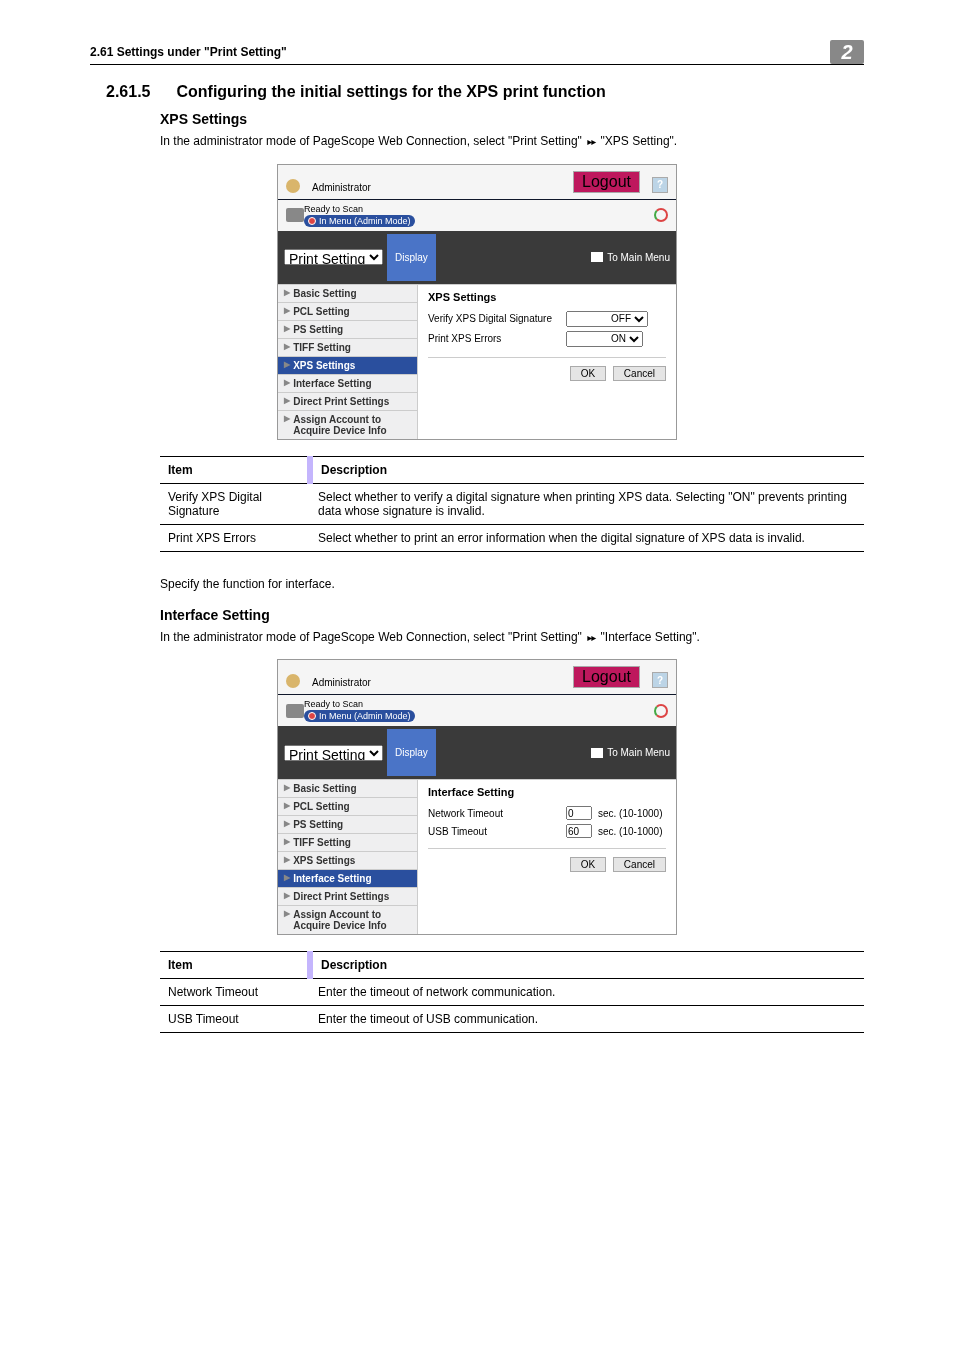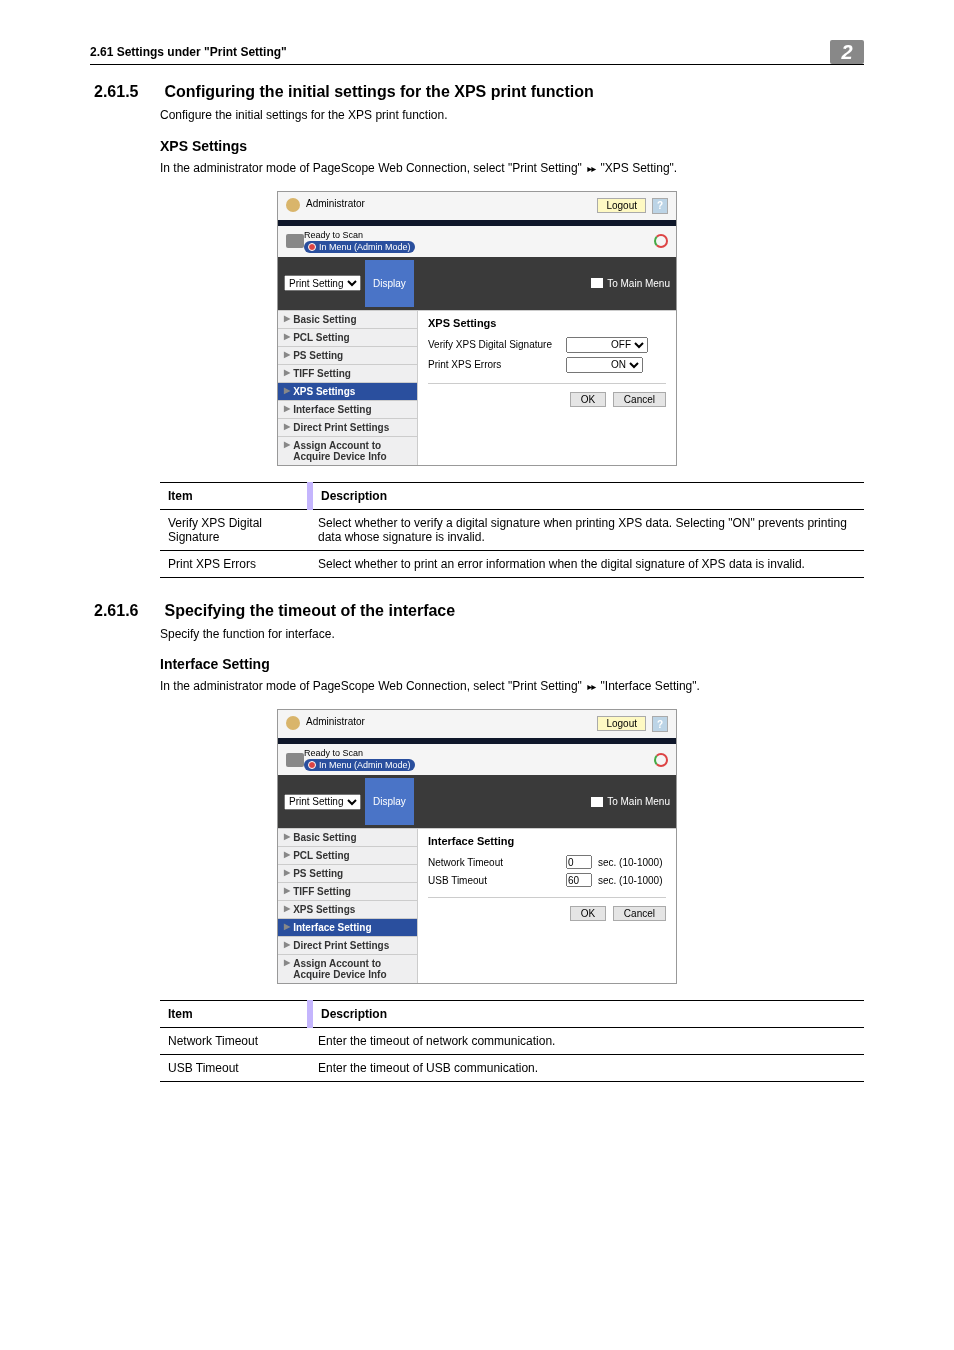--- a/index.html
+++ b/index.html
@@ -3,38 +3,38 @@
 <meta charset="utf-8">
 <style>
   * { box-sizing: border-box; margin: 0; padding: 0; }
   html, body { width: 954px; height: 1350px; background: #fff; font-family: Arial, Helvetica, sans-serif; color: #000; }
   .page { padding: 40px 90px 0 90px; position: relative; height: 100%; }
   .header-row { display: flex; align-items: center; border-bottom: 1px solid #000; margin-bottom: 18px; }
   .header-left { font-size: 12px; font-weight: bold; padding: 4px 0; }
   .header-right { margin-left: auto; width: 34px; height: 24px; background: #888; color: #fff; display:flex; align-items:center; justify-content:center; font-style: italic; font-weight: bold; font-size: 20px; border-radius: 2px; }
   .sec-num { font-size: 16px; font-weight: bold; display:inline-block; width: 66px; vertical-align: top; }
   .sec-title { font-size: 16px; font-weight: bold; display:inline; }
-  .sec-wrap { margin-bottom: 6px; margin-left: 4px; }
+  .sec-wrap { margin-bottom: 6px; margin-left: 16px; }
   .bodytext { font-size: 12px; margin-left: 70px; margin-bottom: 14px; line-height: 1.4; }
   .subhead { font-size: 14px; font-weight: bold; margin-left: 70px; margin-bottom: 6px; margin-top: 10px; }
   .nav-arrows::before { content: "\25B8\25B8"; font-size: 10px; letter-spacing:-1px; padding: 0 2px;}
   .screenshot { width: 400px; margin: 0 auto 16px auto; border: 1px solid #999; background: #f5f5f5; font-size:10px; }
-  .ss-top { padding: 6px 8px; display:flex; align-items:flex-start; gap:6px; border-bottom:6px solid #0f172a; }
+  .ss-top { padding: 6px 8px; display:flex; align-items:flex-end; gap:12px; border-bottom:1px solid #0f172a; }
   .ss-top .icon-person { width:14px; height:14px; background:#d9b56b; border-radius:50%; display:inline-block; }
   .ss-top .spacer { flex:1; }
-  .ss-top .logout-btn { border:1px solid #aaa; background:#fef9c3; padding:1px 8px; font-size:10px; }
+  .ss-top .logout-btn { border:1px solid #aaa; background:#be185d; padding:1px 8px; font-size:16px; }
   .ss-top .help-btn { width:16px; height:16px; background:#bcd4e6; color:#fff; display:flex; align-items:center; justify-content:center; font-weight:bold; border:1px solid #aaa; }
   .ss-status { padding:4px 8px; display:flex; align-items:center; gap:0; }
   .ss-status .printer-icon { width:18px; height:14px; background:#888; display:inline-block; border-radius:2px; position:relative; }
   .ss-status-lines { display:flex; flex-direction:column; gap:1px; font-size:9px; }
   .ss-status-lines .menu-line { background:#2a4f9e; color:#fff; padding:1px 4px; display:inline-flex; align-items:center; gap:3px;border-radius:6px; }
   .ss-status-lines .menu-line .dot { width:8px; height:8px; background:#d44; border-radius:50%; display:inline-block; border:1px solid #fff; }
   .ss-status .refresh { margin-left:auto; width:14px; height:14px; border:2px solid #d44; border-radius:50%; border-left-color:#4a4; }
   .ss-bar { background:#3a3a3a; color:#fff; padding:3px 6px; display:flex; align-items:center; gap:4px; font-size:10px; }
-  .ss-bar select { font-size:10px; height:16px; }
+  .ss-bar select { font-size:14px; height:16px; }
   .ss-bar .disp-btn { background:#4a74c7; color:#fff; border:none; padding:18px 8px; font-size:10px; }
   .ss-bar .to-main { margin-left:auto; display:flex; align-items:center; gap:4px; }
   .ss-bar .to-main .box { width:12px; height:10px; background:#fff; display:inline-block; }
   .ss-body { display:flex; border-top:1px solid #ccc; }
   .ss-side { width:140px; background:#efeff0; border-right:1px solid #ccc; }
   .ss-side .item { padding:3px 6px; border-top:1px solid #ccc; font-size:10px; font-weight:bold; color:#333; cursor:default; display:flex; }
   .ss-side .item .arrow { color:#888; margin-right:3px; font-size:8px; }
   .ss-side .item.active { background:#2a4f9e; color:#fff; }
   .ss-side .item:first-child { border-top:none; }
   .ss-main { flex:1; padding:6px 10px; background:#fff; }
@@ -64,21 +64,20 @@
 
   <div class="header-row">
     <div class="header-left">2.61    Settings under "Print Setting"</div>
     <div class="header-right">2</div>
   </div>
 
   <div class="sec-wrap">
     <span class="sec-num">2.61.5</span>
     <span class="sec-title">Configuring the initial settings for the XPS print function</span>
   </div>
-  <p class="bodytext">Configure the initial settings for the XPS print function.</p>
 
   <div class="subhead">XPS Settings</div>
   <p class="bodytext">
     <span>In the administrator mode of PageScope Web Connection, select "Print Setting" </span><span class="nav-arrows"></span><span> "XPS Setting".</span>
   </p>
 
   <div class="screenshot">
     <div class="ss-top">
       <span class="icon-person"></span>
       <span>Administrator</span>
@@ -171,24 +170,20 @@
       <td>Select whether to verify a digital signature when printing XPS data. Selecting "ON" prevents printing data whose signature is invalid.</td>
     </tr>
     <tr>
       <td>Print XPS Errors</td>
       <td>Select whether to print an error information when the digital signature of XPS data is invalid.</td>
     </tr>
   </tbody>
       </table>
   </div>
 
-  <div class="sec-wrap">
-    <span class="sec-num">2.61.6</span>
-    <span class="sec-title">Specifying the timeout of the interface</span>
-  </div>
   <p class="bodytext">Specify the function for interface.</p>
 
   <div class="subhead">Interface Setting</div>
   <p class="bodytext">
     <span>In the administrator mode of PageScope Web Connection, select "Print Setting" </span><span class="nav-arrows"></span><span> "Interface Setting".</span>
   </p>
 
   <div class="screenshot">
     <div class="ss-top">
       <span class="icon-person"></span>

